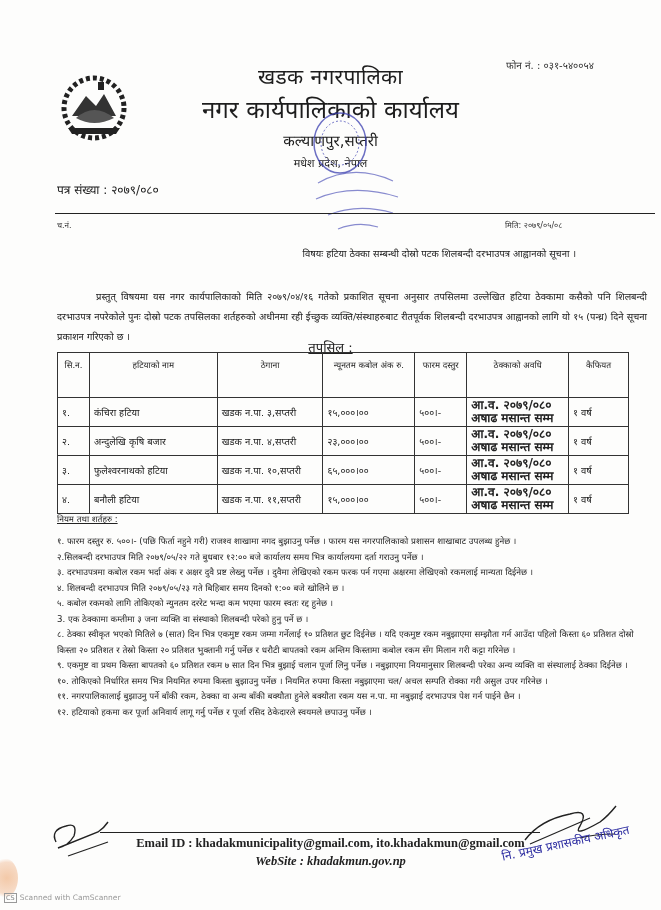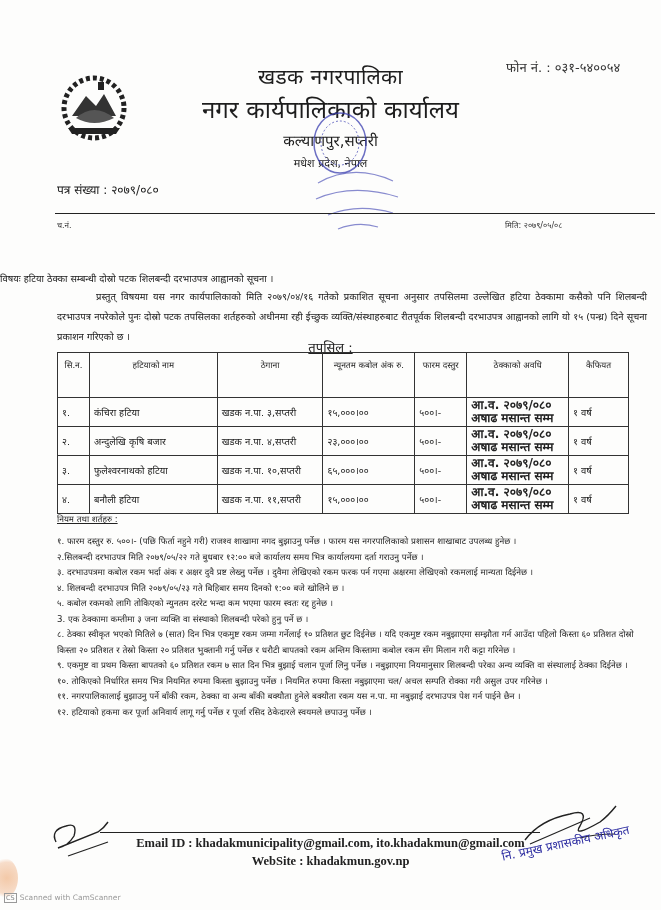--- a/index.html
+++ b/index.html
@@ -1,48 +1,48 @@
 <!DOCTYPE html>
 <html><head>
 <meta charset="utf-8">
 <style>
   html, body { margin:0; padding:0; }
   body {
     width:661px; height:910px; background:#fdfdfc; position:relative; overflow:hidden;
     font-family:"DejaVu Sans", sans-serif; color:#1a1a1a;
   }
   .abs { position:absolute; }
-  .phone { left:506px; top:58px; font-size:13px; color:#333; }
+  .phone { left:506px; top:58px; font-size:10px; color:#333; }
   .logo { left:58px; top:72px; width:72px; height:72px; }
   .title1 { left:0; width:661px; top:62px; text-align:center; font-size:21px; color:#1d1d1d; letter-spacing:0.3px;}
   .title2 { left:0; width:661px; top:92px; text-align:center; font-size:24px; color:#1d1d1d; }
   .title3 { left:0; width:661px; top:130px; text-align:center; font-size:15px; color:#1d1d1d; }
   .title4 { left:0; width:661px; top:155px; text-align:center; font-size:11px; color:#1d1d1d; }
   .stamp { left:298px; top:103px; width:110px; height:135px; }
   .patra { left:57px; top:181px; font-size:12px; color:#222; }
   .hr-top { left:55px; top:213px; width:600px; height:0; border-top:1.4px solid #222; }
   .chn { left:57px; top:219px; font-size:8px; color:#333; }
   .miti { left:505px; top:219px; font-size:8px; color:#333; }
-  .subject { left:0; width:576px; top:272px; text-align:left; font-size:9.5px; color:#222; }
+  .subject { left:0; width:576px; top:247px; text-align:right; font-size:9.5px; color:#222; }
   .para { left:57px; top:287px; width:590px; font-size:9.5px; line-height:20px; color:#222; text-indent:39px; text-align:justify; }
   .tapsil { left:0; width:661px; top:338px; text-align:center; font-size:13px; text-decoration:underline; color:#222; }
   table.tbl {
     position:absolute; left:57px; top:352px; width:572px; border-collapse:collapse;
     font-size:9.5px; color:#222;
   }
   table.tbl th, table.tbl td { border:1px solid #333; padding:0 4px; }
   table.tbl th { font-weight:normal; height:38px; vertical-align:top; padding-top:6px; text-align:center; font-size:8.5px; }
   table.tbl td { height:28px; }
   table.tbl td.period { font-size:12px; line-height:13px;font-weight:bold; }
   .rules-title { left:57px; top:513px; font-size:8.5px; text-decoration:underline; color:#222; }
   .rules { left:57px; top:534px; width:592px; font-size:8.6px; line-height:15.5px; color:#222; }
   .rules p { margin:0 0 0 0; }
   .hr-bot { left:100px; top:832px; width:440px; height:0; border-top:1.2px solid #222; }
   .email { left:0; width:661px; top:836px; text-align:center; font-family:"Liberation Serif", serif; font-weight:bold; font-size:12.5px; color:#222; }
-  .website { left:0; width:661px; top:854px; text-align:center; font-family:"Liberation Serif", serif; font-weight:bold; font-size:12.5px; color:#222; }
+  .website { left:0; width:661px; top:854px; text-align:center; font-family:"Liberation Serif", serif; font-weight:bold; font-size:12.5px; color:#222;font-style:italic; }
   .officer { left:500px; top:848px; font-size:12px; color:#2a2aa0; transform:rotate(-12deg); transform-origin:left top; }
   .sig-left { left:48px; top:812px; width:80px; height:48px; }
   .sig-right { left:520px; top:800px; width:100px; height:48px; }
   .cs { left:4px; top:893px; font-size:7.5px; color:#999; }
   .cs-badge { display:inline-block; border:1px solid #999; font-size:6.5px; padding:0 1px; margin-right:3px; color:#888; }
   .thumb { left:-10px; top:858px; width:28px; height:40px; border-radius:50%; background:radial-gradient(circle at 60% 50%, #f3c9a8, #f7ddca 60%, rgba(253,253,252,0) 75%); }
 </style>
 </head>
 <body>
 

